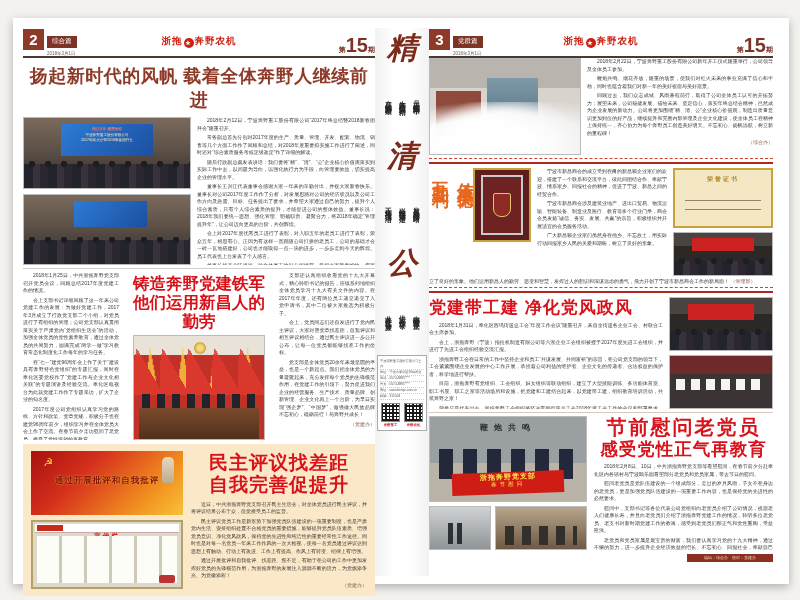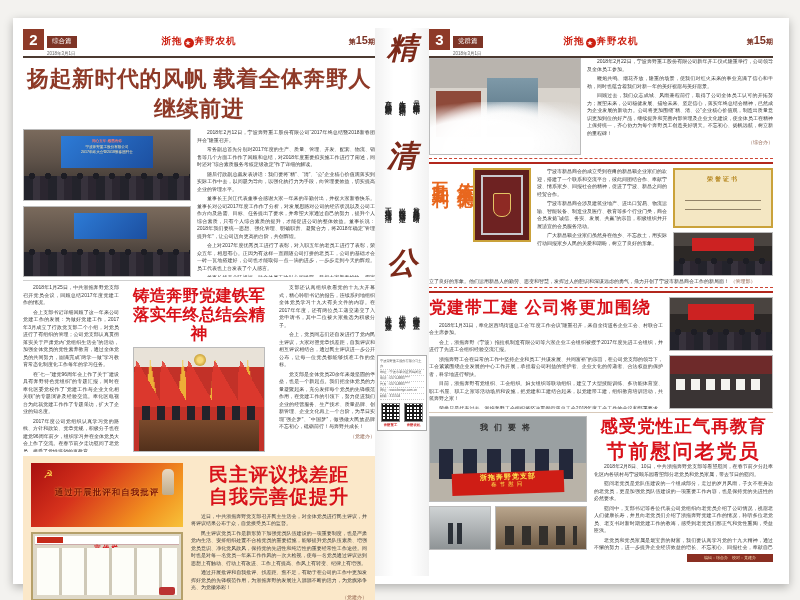--- a/index.html
+++ b/index.html
@@ -17,24 +17,24 @@
   .pgnum { width:21px; height:21px; background:#8e3a28; color:#fff; font-weight:bold; font-size:15px;
            display:flex; align-items:center; justify-content:center; }
   .secwrap { margin-left:3px; }
   .secchip { background:#7d3426; color:#fff; font-size:6.5px; padding:1.5px 5px; display:inline-block; }
   .hdate { font-size:4.5px; color:#666; margin-top:3px; }
   .masthead { position:absolute; left:0; right:0; top:7px; text-align:center; color:#cc1f10; font-weight:bold;
               font-size:9.5px; letter-spacing:1px; }
   .emblem { display:inline-block; width:10px; height:10px; background:#cc1f10; border-radius:50%; color:#fff;
             font-size:6px; line-height:10px; text-align:center; vertical-align:-1px; margin:0 1px; }
   .issue { margin-left:auto; color:#7d3426; font-weight:bold; font-size:7px; padding-top:5px; white-space:nowrap; }
-  .issue b { font-size:11px; }
-
-  
-  .hl-main2 { color:#8e3a28; font-weight:bold; font-size:22px; text-align:center; margin:6px 0 5px; letter-spacing:.5px; }
+  .issue b { font-size:20px; }
+
+  
+  .hl-main2 { color:#8e3a28; font-weight:bold; font-size:18px; text-align:center; margin:6px 0 5px; letter-spacing:.5px; }
   .hl-main3 { color:#9c3b24; font-weight:bold; font-size:23px; text-align:center; margin:7px 0 6px; letter-spacing:2px; }
   .hl-red { color:#d8121a; font-weight:bold; text-align:center; line-height:1.15; }
 
   
   .bt p { font-size:5px; line-height:1.5; color:#3a3a3a; text-align:justify; text-indent:2em; margin:0 0 2px; }
   .byline { font-size:5px; color:#8a5a45; text-align:right; margin-top:2px; }
 
   .sep-gray { border-top:1px solid #cfcfcf; margin:3px 0; }
   .sep-red { height:6px; border-top:1px dashed #cc4433; border-bottom:2.5px solid #b2271d; margin:3px 0 4px; }
   .sep-thin { border-top:1px solid #d8c9b9; margin:3px 0; }
@@ -218,21 +218,21 @@
     <div class="a2">
       <div class="a2-col bt">
           <p>2018年1月25日，中共浙拖奔野党支部召开党员会议，回顾总结2017年度党建工作的情况。</p>
           <p>会上支部书记详细回顾了这一年来公司党建工作的发展：为做好党建工作，2017年3月成立了行政党支部二个小组，对党员进行了有组织的管理；公司党支部认真贯彻落实关于严肃党内“党组织生活会”的活动，加强全体党员的党性素养教育，通过全体党员的共同努力，圆满完成“两学一做”学习教育常态化制度化工作每年的学习任务。</p>
           <p>在“七一”建党96周年会上作了关于“建设具有奔野特色党组织”的专题汇报，同时在奉化区委党校作了“党建工作与企业文化相关联”的专题演讲及经验交流。奉化区电视台为此就党建工作作了专题采访，扩大了企业的知名度。</p>
           <p>2017年度公司党组织认真学习党的路线、方针和政策、党章党规，积极分子也在建党96周年前夕，组织学习并在全体党员大会上作了交流。在春节前夕走访慰问了老党员，接受了党性培塑的再教育。</p>
         </div>
       <div class="a2-mid">
         <div class="hl-red a2-hl">
           <div>铸造奔野党建铁军</div>
-          <div>落实年终总结会精神</div>
+          <div>他们运用新昌人的勤劳</div>
         </div>
         <div class="photo p-flags">
           <div class="flagband"></div>
           <div class="gold"></div>
           <div class="ppl"></div>
           <div class="table"></div>
         </div>
       </div>
       <div class="a2-col">
         <div class="bt">
@@ -389,21 +389,21 @@
       <div class="b2-bottom">
         <span>立了良好的形象。他们运用新昌人的勤劳、思变和智慧，发挥过人的胆识和深谋远虑的勇气，鼎力开创了宁波市新昌商会工作的新局面！</span>
         <span class="byline" style="display:inline">（管理部）</span>
       </div>
     </div>
 
     <div class="sep-red"></div>
 
     <div class="b3">
       <div class="b3-left">
-        <div class="hl-red b3-hl">党建带工建 公司将更加围绕</div>
+        <div class="hl-red b3-hl">党建带工建 净化党风政风</div>
         <div class="bt">
             <p>2018年1月31日，奉化区西坞街道总工会“年度工作会议”隆重召开，来自全街道各企业工会、村联合工会主席参加。</p>
             <p>会上，浙拖奔野（宁波）拖拉机制造有限公司等六家企业工会组织被授予2017年度先进工会组织，并进行了先进工会组织经验交流汇报。</p>
             <p>浙拖奔野工会在日常的工作中坚持企业和员工“共谋发展、共同富裕”的宗旨，在公司党支部的领导下，工会紧紧围绕企业发展的中心工作开展，承担着公司利益的维护者、企业文化的传递者、合法权益的保护者，科学地进行帮扶。</p>
             <p>目前，浙拖奔野有党组织、工会组织、妇女组织等联动组织，建立了大型技能训练、多功能体育室、职工书屋、职工之家等活动场所和设施，把党建和工建结合起来，以党建带工建，组织教育培训活动，共筑奔野之家！</p>
             <p>荣誉只是代表过去，浙拖奔野工会组织将坚决贯彻街道总工会2018年度工会工作的会议和部署要求。我们坚信：在西坞街道总工会的正确领导和全力支持下，公司的工会工作一定会更上一个台阶，把发展企业和维护职工品牌、不忘初心、回报社会当好工会组织的重要工作！</p>
           </div>
 
       </div>
       <div class="b3-right">
@@ -415,39 +415,39 @@
           <div class="certs"></div>
         </div>
       </div>
     </div>
 
     <div class="sep-thin"></div>
 
     <div class="b4">
       <div class="b4-photos">
         <div class="photo p-visitmain">
-          <div class="gate">我们要将</div>
+          <div class="gate">鞭炮共鸣</div>
           <div class="men"></div>
           <div class="banner">
             <div class="bl1">浙拖奔野党支部</div>
             <div class="bl2">春节慰问</div>
           </div>
         </div>
         <div class="b4-small">
           <div class="photo p-corr">
             <div class="fig"></div>
           </div>
           <div class="photo p-sit">
             <div class="fig"></div>
           </div>
         </div>
       </div>
       <div class="b4-text">
+        <div class="hl-red b4-hl1">节前慰问老党员</div>
         <div class="hl-red b4-hl2">感受党性正气再教育</div>
-        <div class="hl-red b4-hl1">节前慰问老党员</div>
         <div class="bt">
             <p>2018年2月8日、10日，中共浙拖奔野党支部等看望慰问，在春节前夕分赴奉化区内各镇村与宁波颐乐园看望部分老党员和党员家属，带去节日的慰问。</p>
             <p>慰问老党员是党队伍建设的一个组成部分，走过的岁月风雨，子女不在身边的老党员，更是加强党员队伍建设的一项重要工作内容，也是保持党的先进性的必然要求。</p>
             <p>慰问中，支部书记等各位代表公司党组织向老党员介绍了公司情况，祝愿老人们健康长寿，并且向老党员们介绍了浙拖奔野党建工作的情况，聆听多位老党员、老支书对新时期党建工作的教诲，感受到老党员们那正气和党性熏陶，受益匪浅。</p>
             <p>老党员和党员家属是最宝贵的财富，我们要认真学习党的十九大精神，通过不懈的努力，进一步提升企业经济效益的增长、不忘初心、回报社会，奉献自己应有的责任，让我们的党旗更亮。祝老党员们有个健康、幸福的生活，共同为美好的未来添光添彩。</p>
           </div>
 
       </div>
     </div>
 

